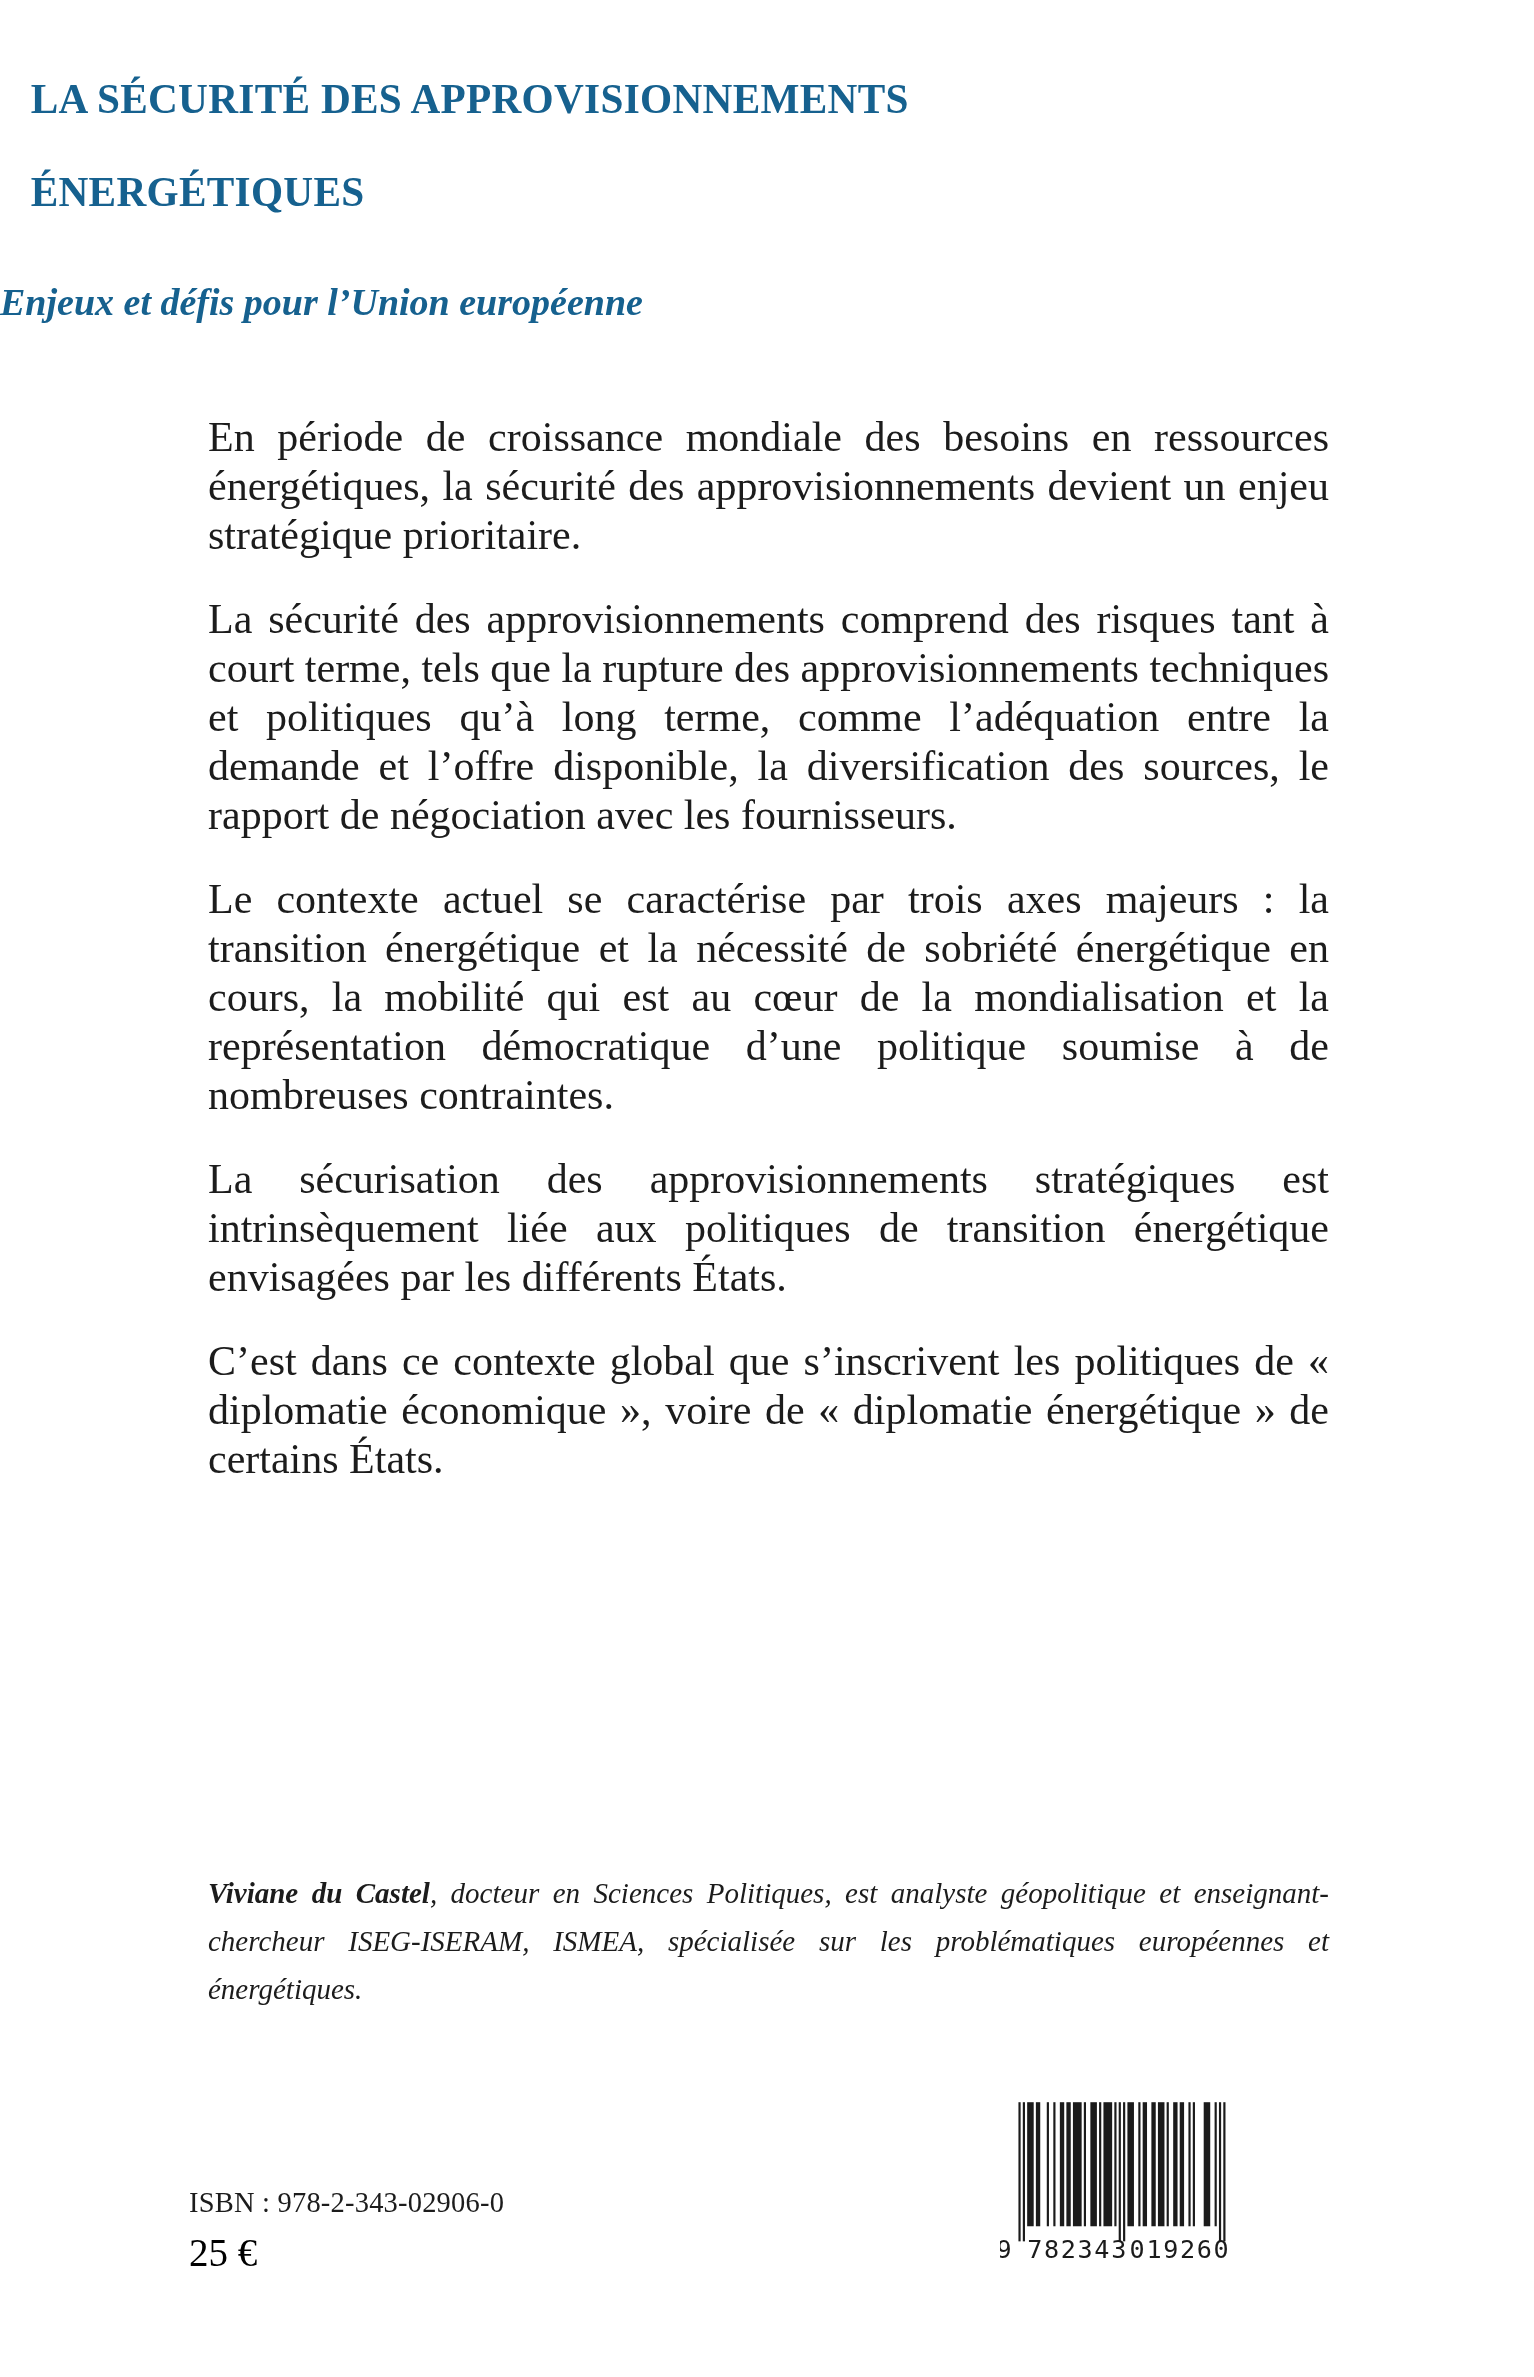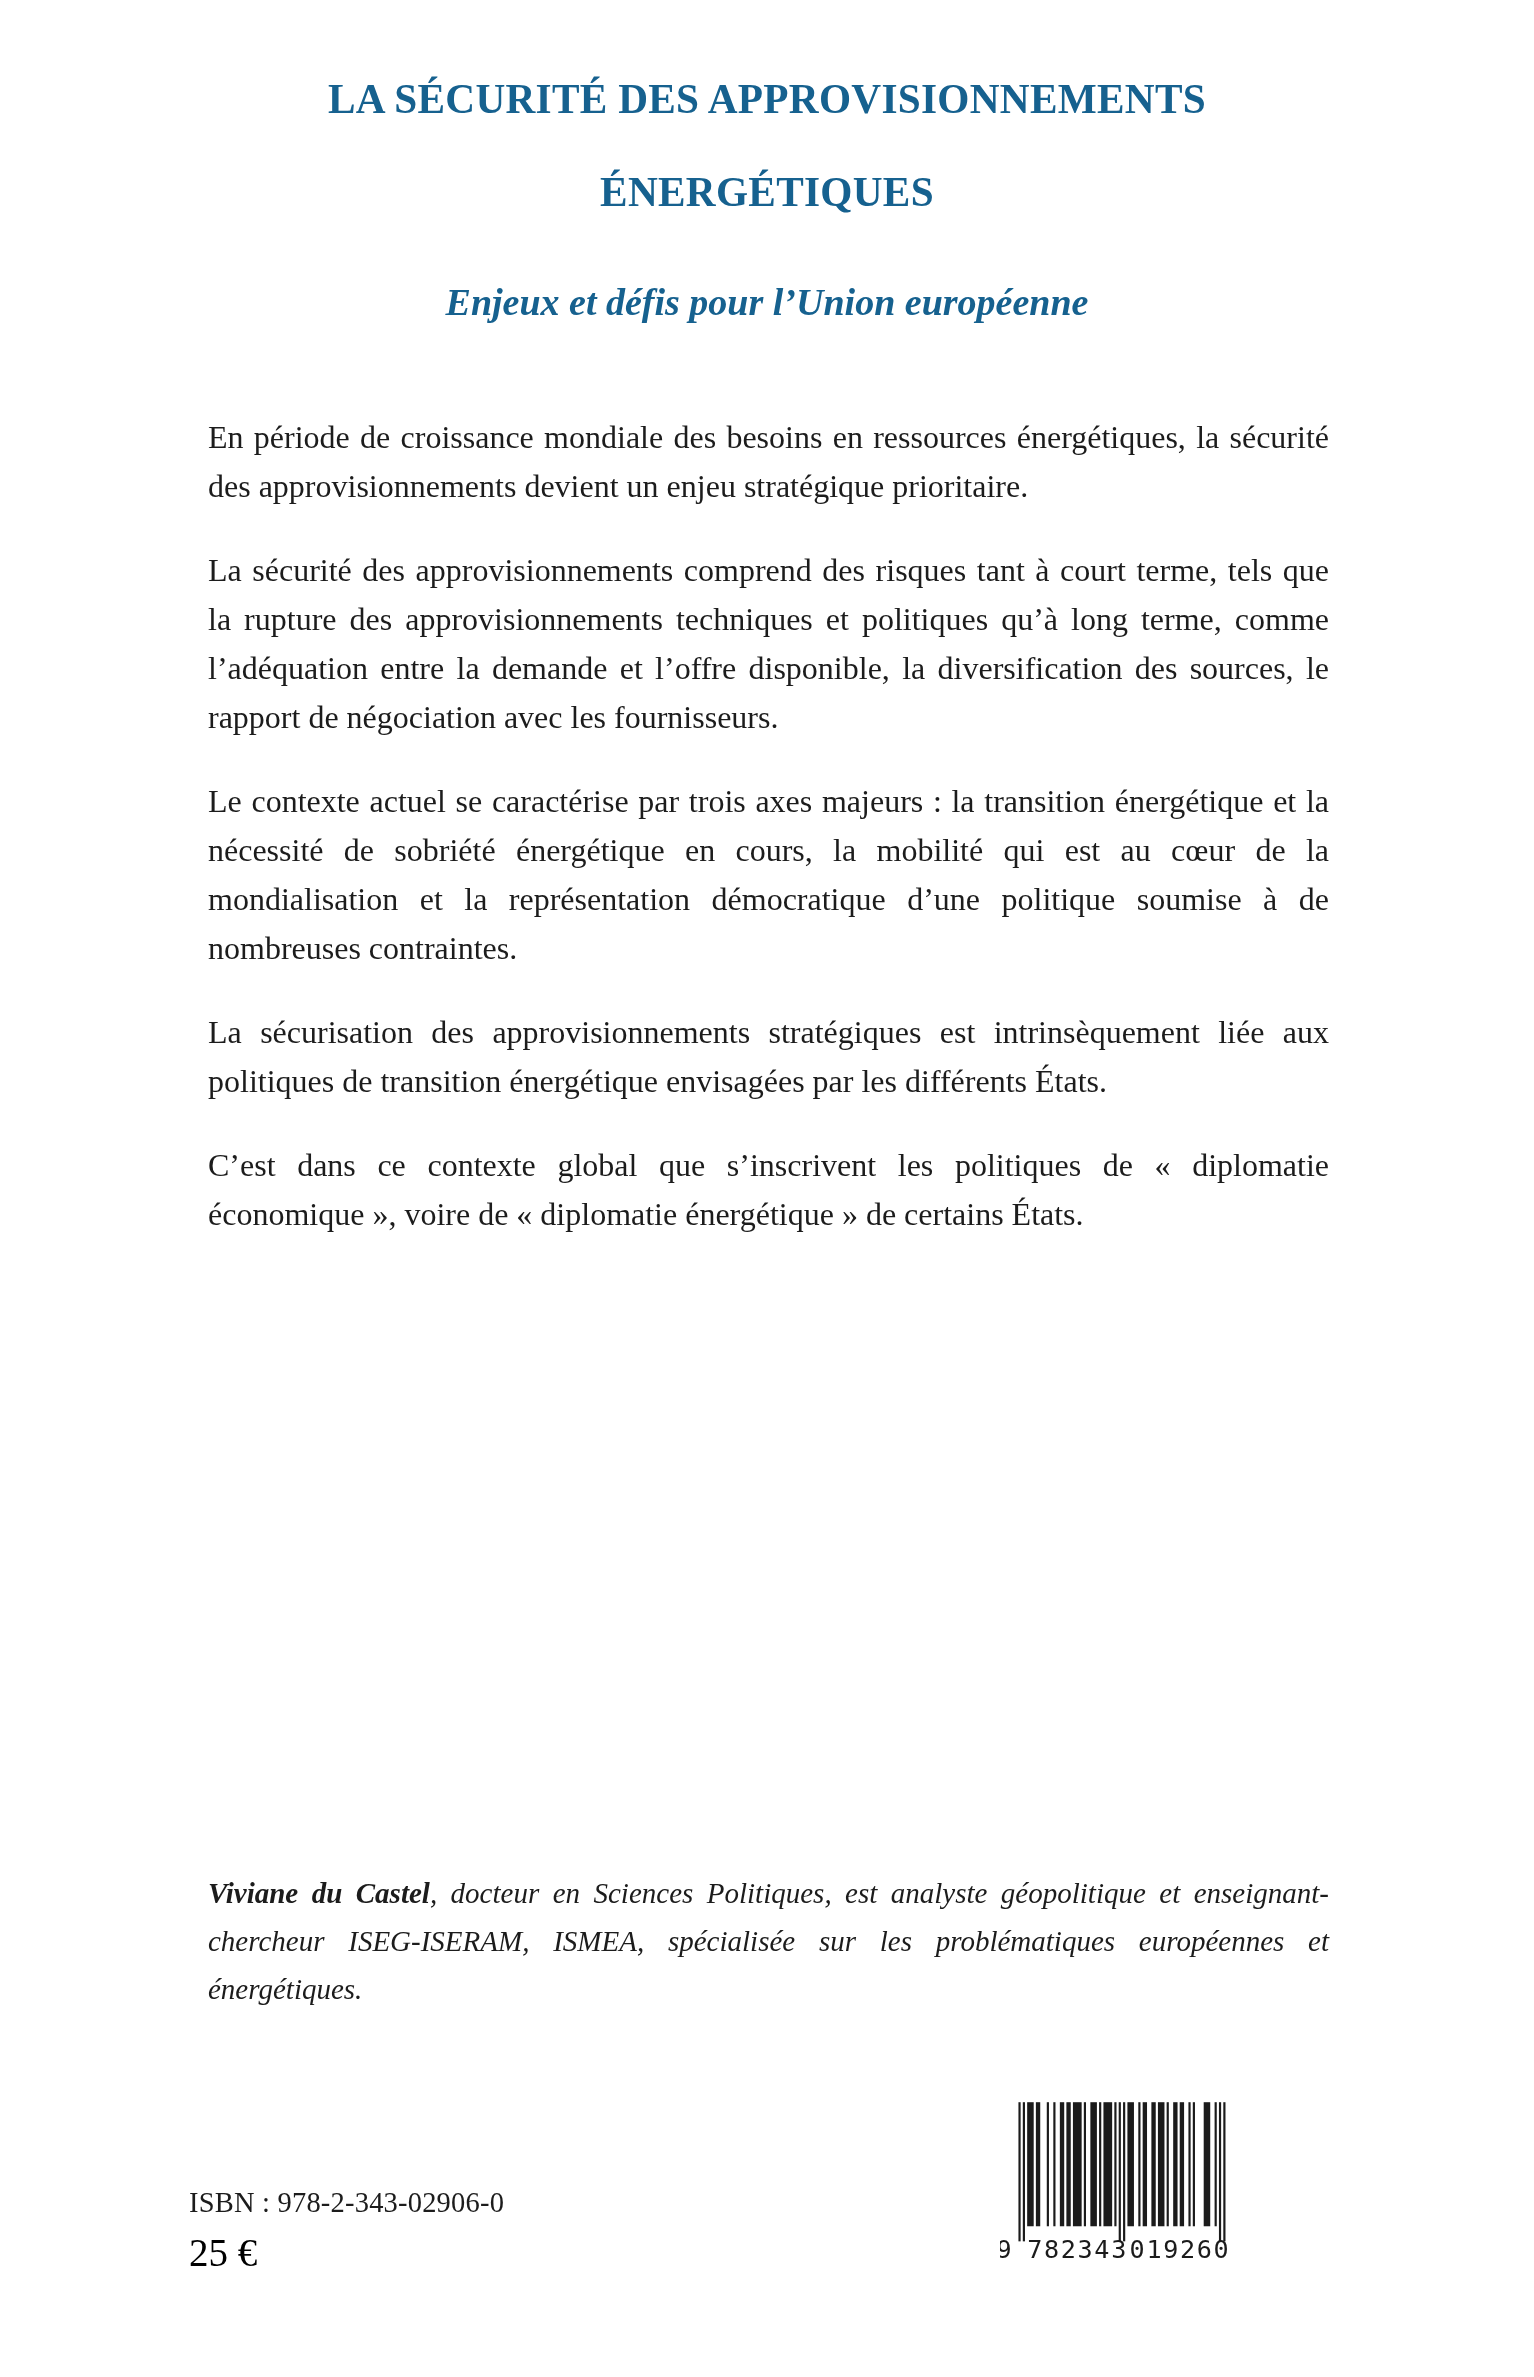--- a/index.html
+++ b/index.html
@@ -20,21 +20,21 @@
     overflow: hidden;
     box-sizing: border-box;
   }
 
   
   .title-block {
     position: absolute;
     left: 0;
     top: 77px;
     width: 1534px;
-    text-align: center;
+    text-align: left;
   }
   .title-line-1,
   .title-line-2 {
     font-family: "Liberation Serif", "DejaVu Serif", serif;
     font-weight: bold;
     font-size: 43px;
     letter-spacing: 0.3px;
     line-height: 1.0;
     color: #16618f;
     margin: 0;
@@ -55,21 +55,21 @@
 
   
   .body-copy {
     position: absolute;
     left: 208px;
     top: 413px;
     width: 1121px;
   }
   .para {
     font-family: "Liberation Serif", "DejaVu Serif", serif;
-    font-size: 32px;
+    font-size: 42px;
     line-height: 49px;
     text-align: justify;
     text-justify: inter-word;
     margin: 0 0 35px 0;
     color: #1c1c1c;
     hyphens: none;
   }
   .para:last-child { margin-bottom: 8px; }
 
   

